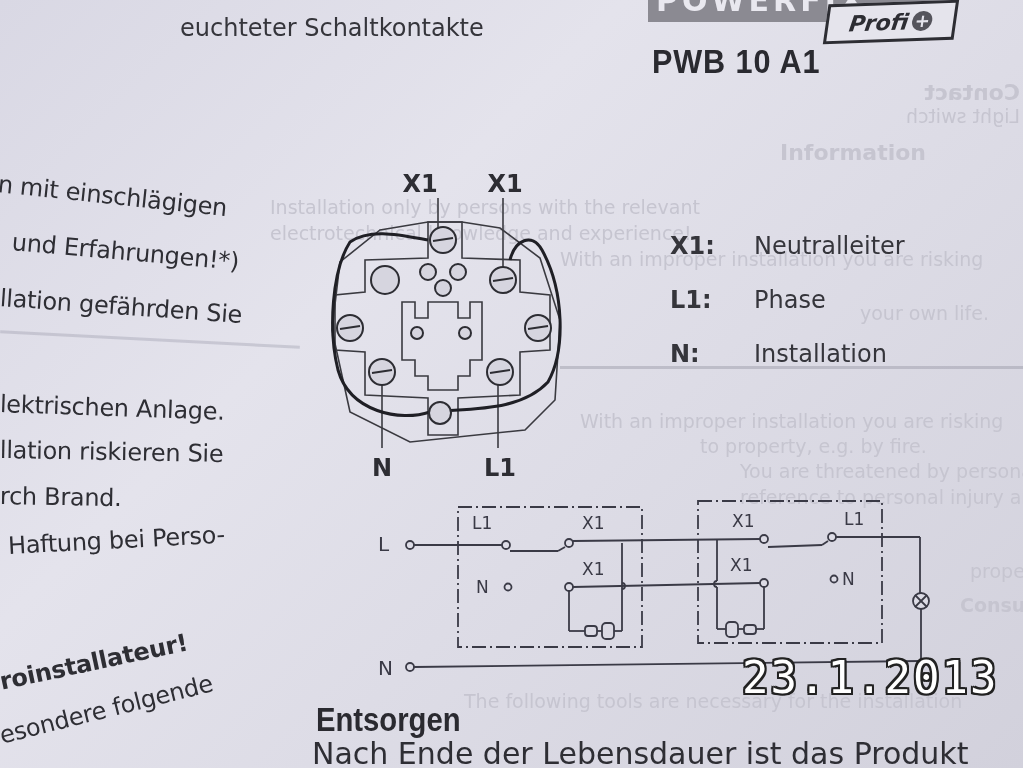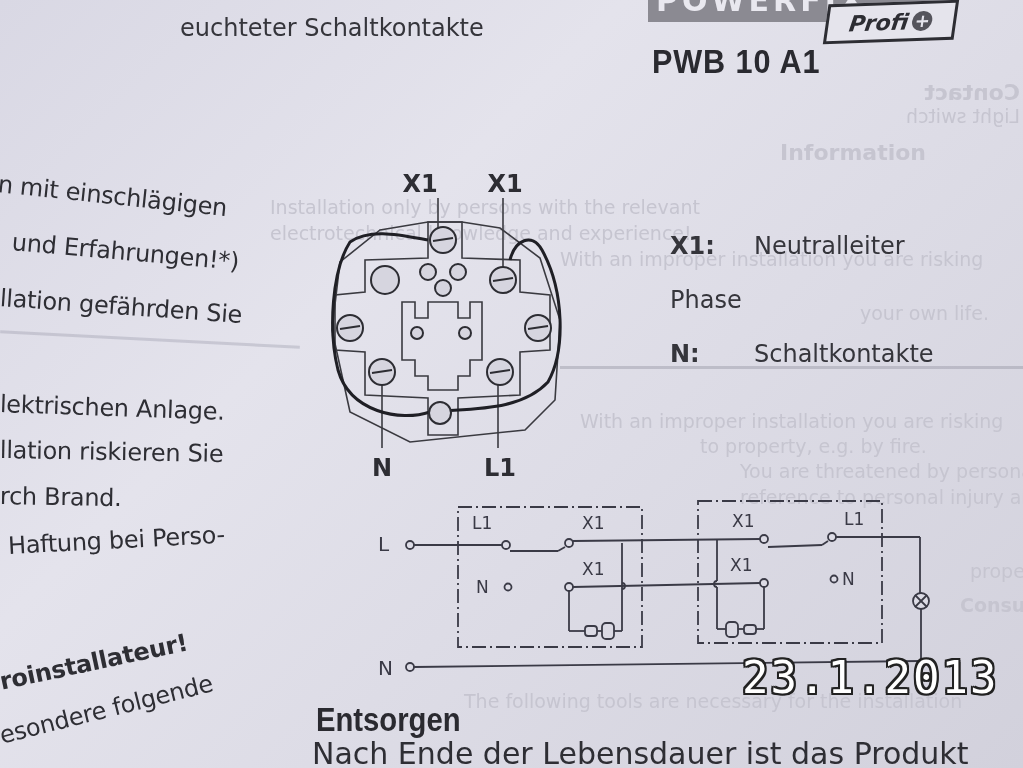--- a/index.html
+++ b/index.html
@@ -127,25 +127,26 @@
       <circle cx="155" cy="183" r="6"></circle>
   </g>
 </svg>
 
 <div class="abs" style="left:630px; top:232px;margin-left:40px;">
   <div class="legend-row" style="height:54px;">
     <span class="legend-key">X1:</span>
     <span>Neutralleiter</span>
   </div>
   <div class="legend-row" style="height:54px;">
+    <span class="legend-key">L1:</span>
     <span>Phase</span>
   </div>
   <div class="legend-row" style="height:54px;">
     <span class="legend-key">N:</span>
-    <span>Schaltkontakte</span>
+    <span>Installation</span>
   </div>
 </div>
 
 <div class="abs" style="left:560px; top:366px; width:463px; height:3px; background:rgba(150,150,165,0.45);"></div>
 <div class="abs" style="left:0px; top:338px; width:300px; height:3px; background:rgba(150,150,165,0.35); transform: rotate(3deg);"></div>
 
 <svg class="abs" style="left:360px; top:495px;" width="600" height="190" viewBox="0 0 600 190">
   <g stroke="#3a3a46" stroke-width="1.8" fill="none">
 
     <rect x="98" y="12" width="184" height="140" stroke-dasharray="14 4 2 4"></rect>

